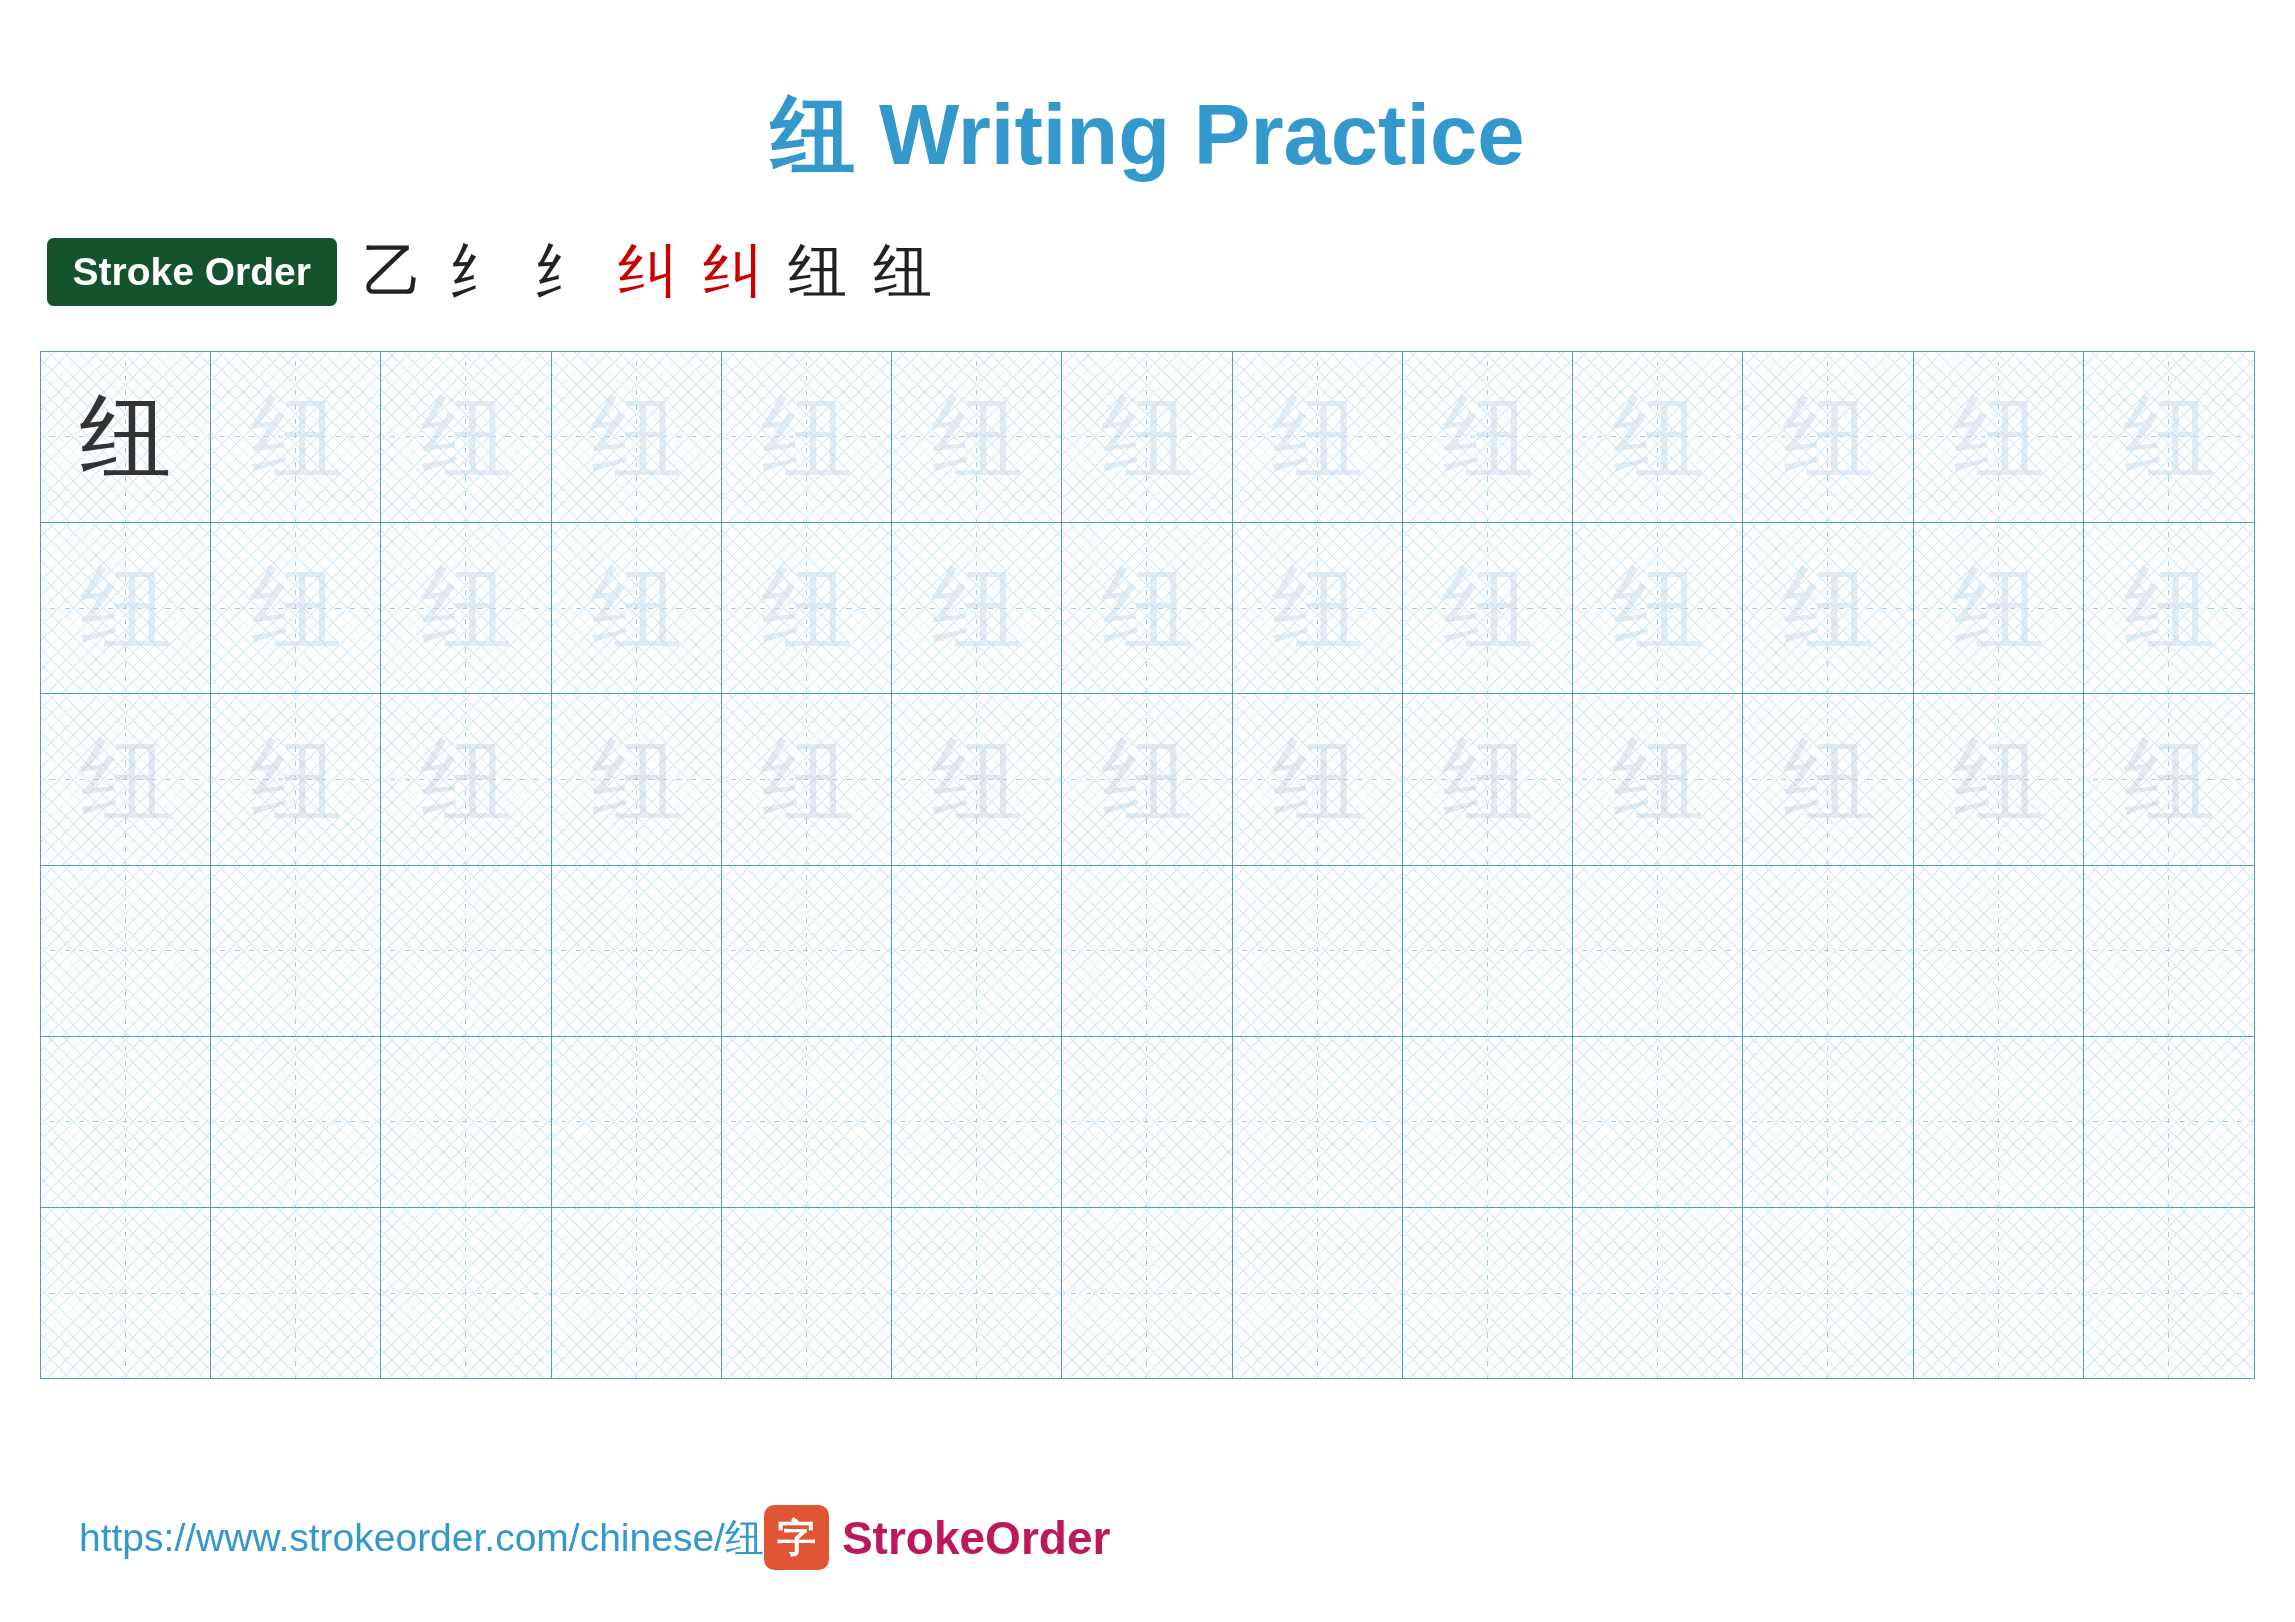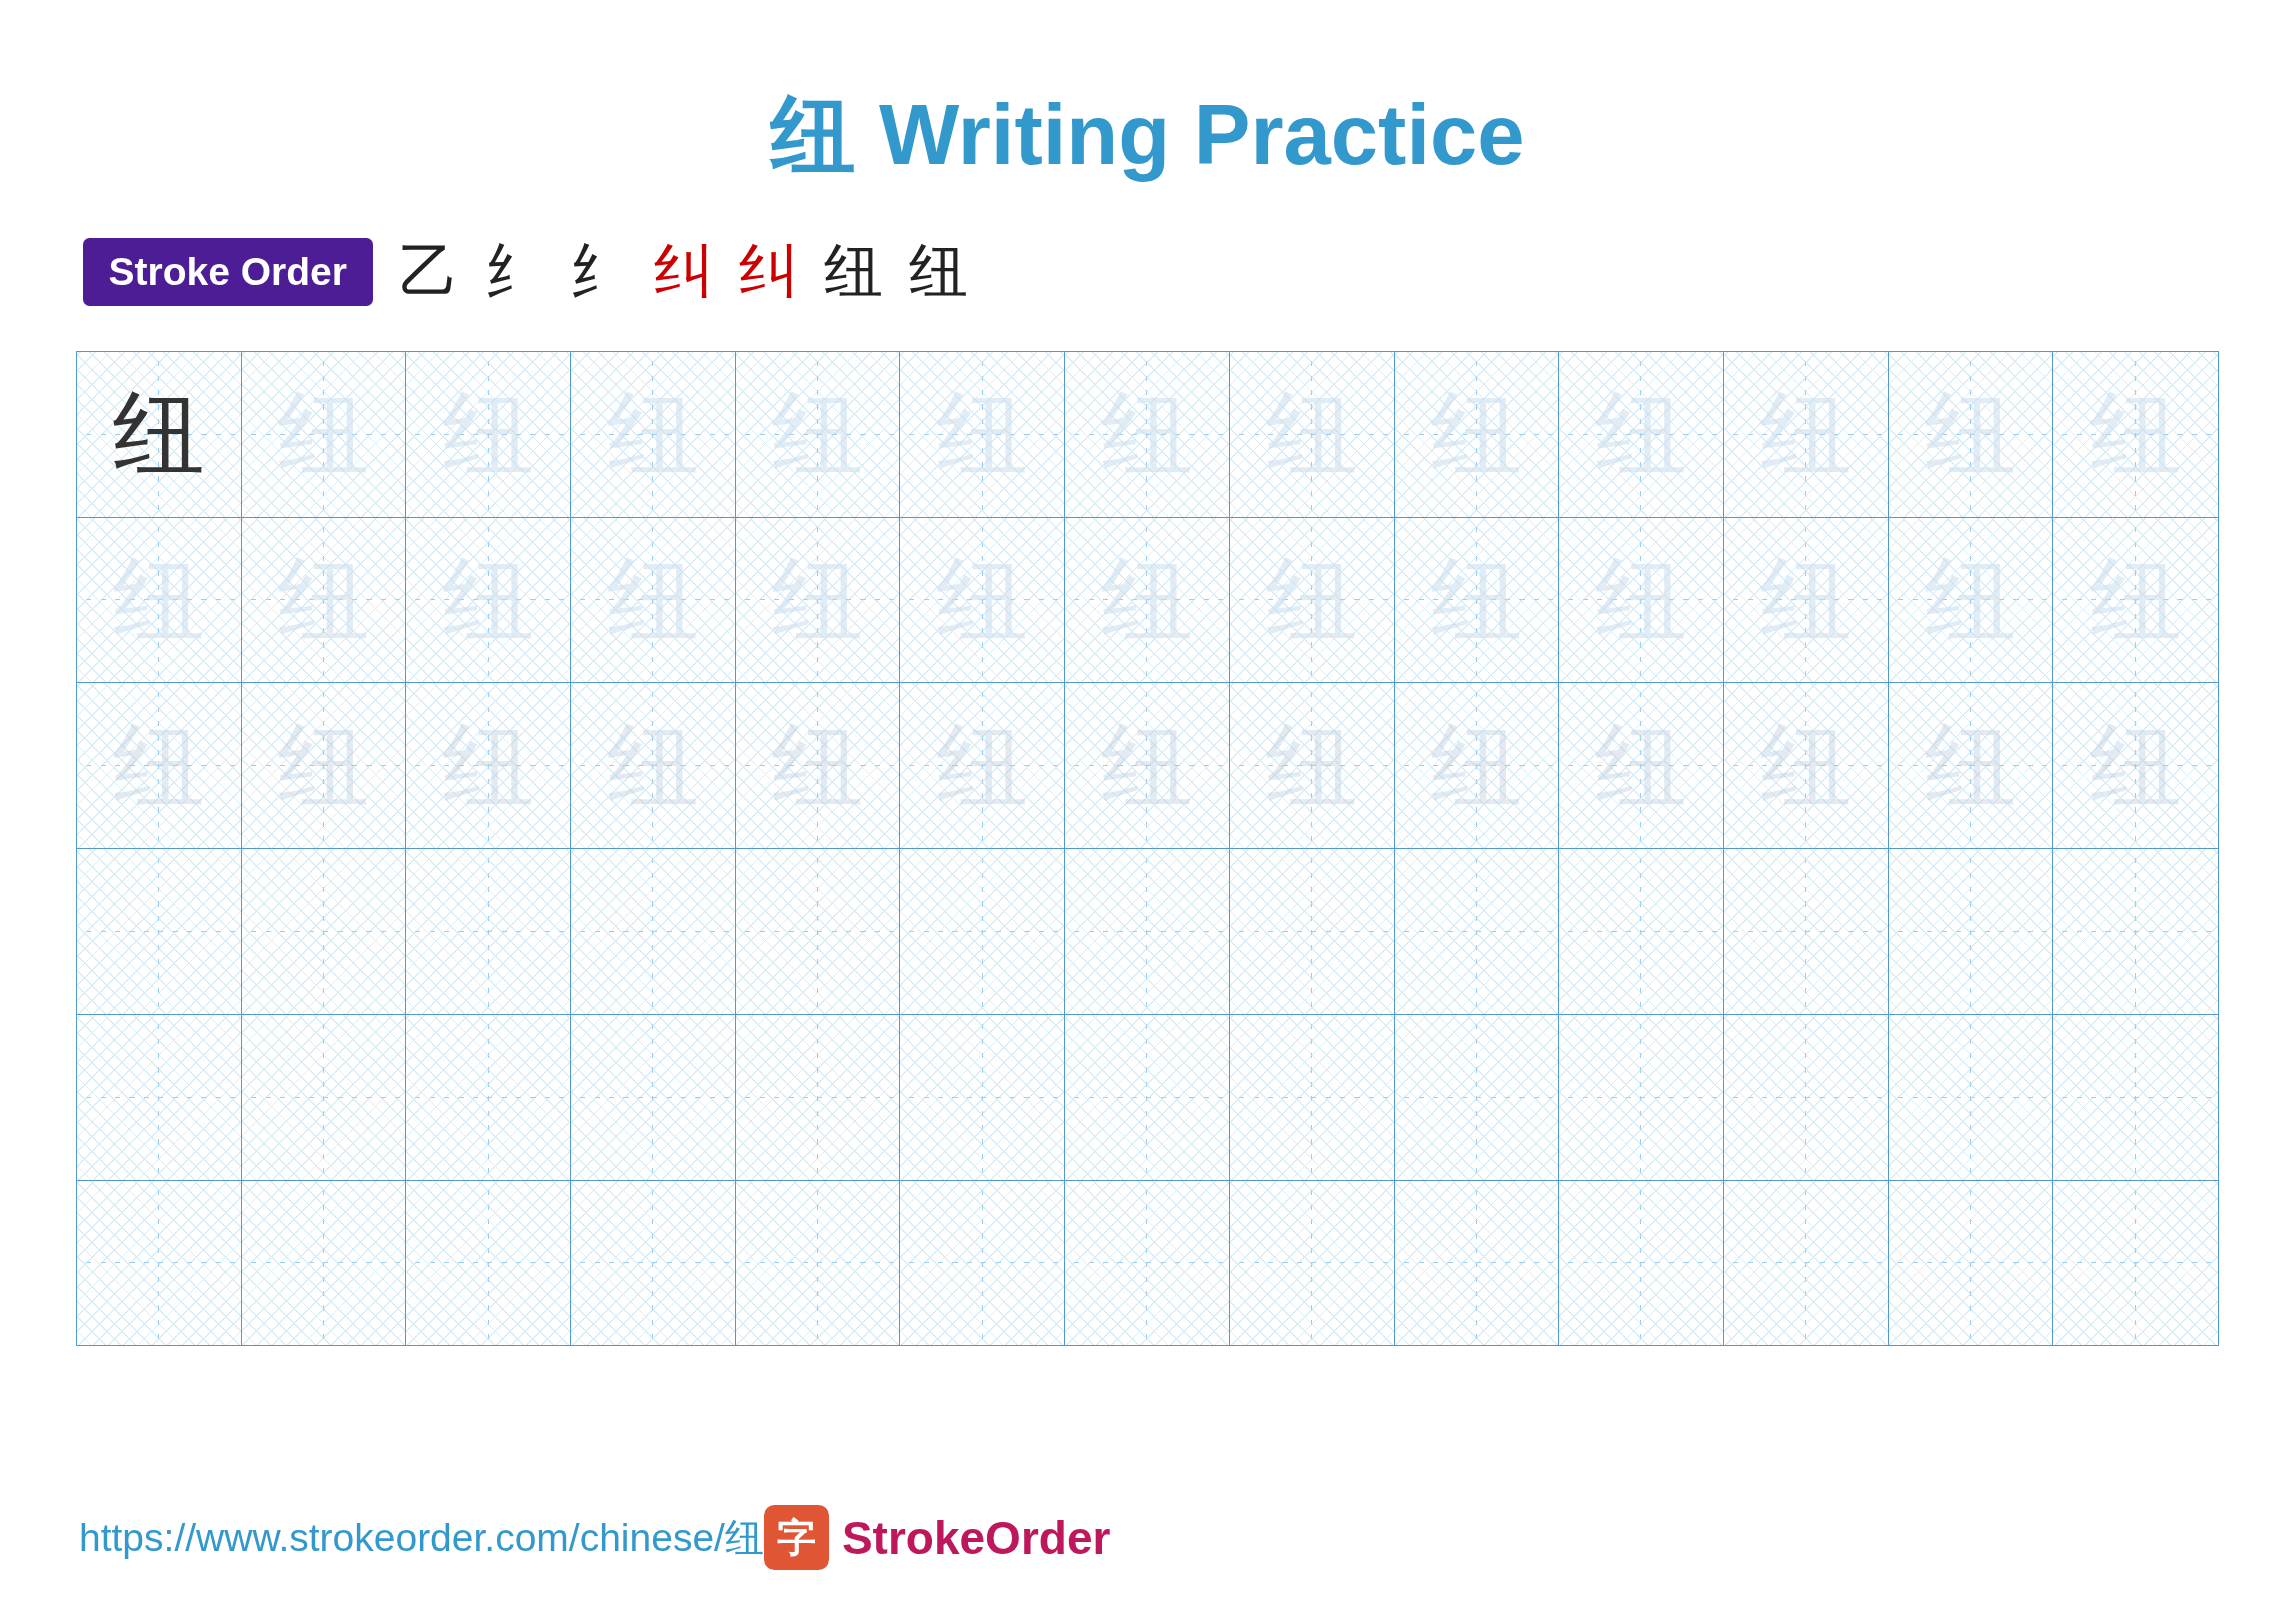--- a/index.html
+++ b/index.html
@@ -10,21 +10,21 @@
       height: 1622px;
       position: relative;
       overflow: hidden;
     }
 
     .page-container {
       width: 2295px;
       height: 1622px;
       background: #fff;
       position: relative;
-      padding: 52px 76px;
+      padding: 52px 40px;
     }
 
     
     .title-section {
       text-align: center;
       margin-bottom: 39px;
       margin-top: 26px;
     }
     .title-text {
       font-size: 85px;
@@ -39,21 +39,21 @@
 
     
     .stroke-order-section {
       display: flex;
       align-items: center;
       margin-bottom: 39px;
       gap: 26px;
       padding-left: 6.5px;
     }
     .stroke-order-badge {
-      background: #4c1d95;
+      background: #14532d;
       color: #fff;
       font-size: 39px;
       font-weight: bold;
       padding: 11.8px 26px;
       border-radius: 6.5px;
       white-space: nowrap;
     }
     .stroke-chars {
       display: flex;
       gap: 26px;

